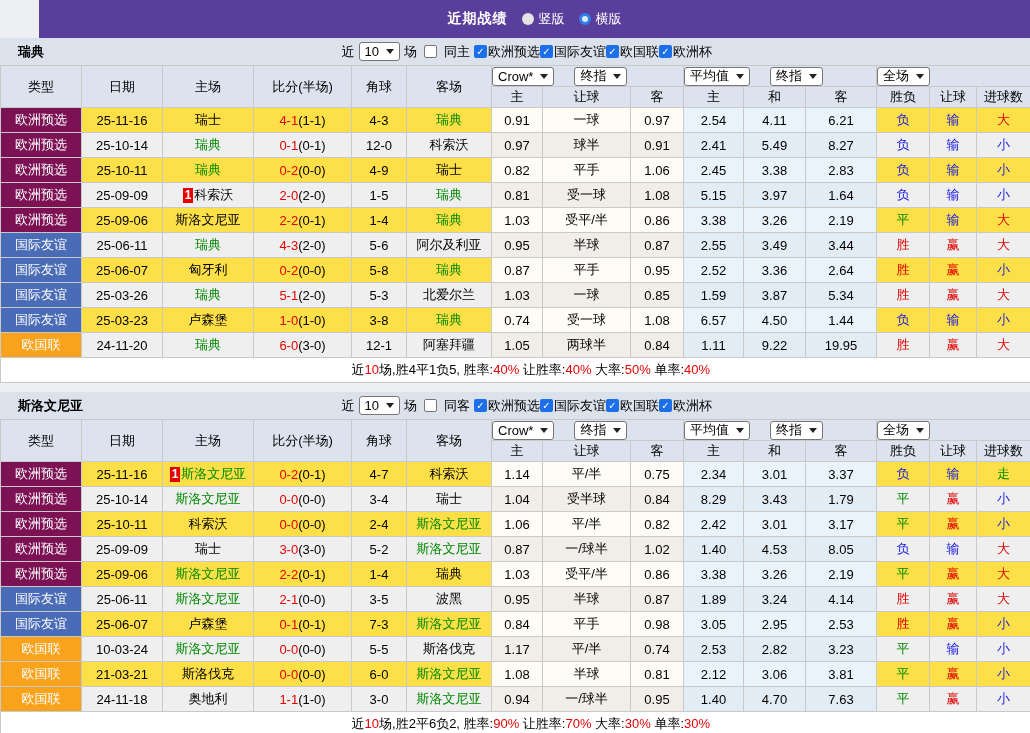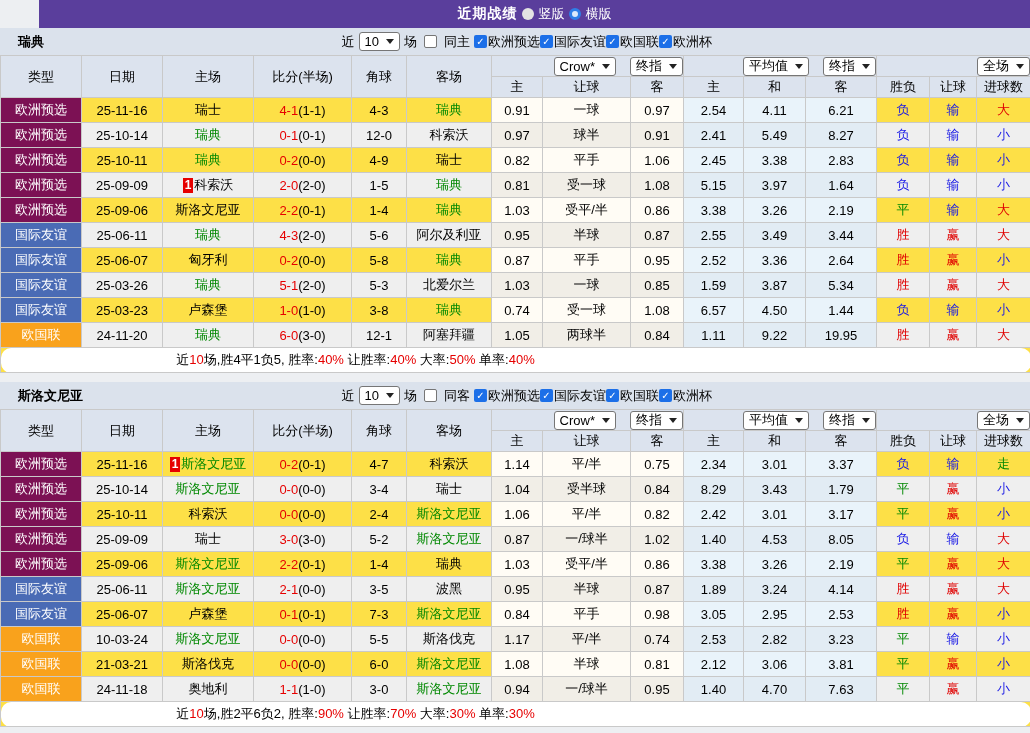--- a/index.html
+++ b/index.html
@@ -5,22 +5,22 @@
   * { box-sizing: border-box; }
   html,body { margin:0; padding:0; }
   body {
     width:1030px; height:733px;
     font-family:"Liberation Sans", sans-serif;
     font-size:13px; color:#000;
     background:#edeff2;
   }
   
   .topbar {
-    height:28px; background:#5a3e9c; color:#fff;
-    display:flex; align-items:center; justify-content:center; gap:4px;margin-left:39px;
+    height:38px; background:#5a3e9c; color:#fff;
+    display:flex; align-items:center; justify-content:center; gap:14px;margin-left:39px;
   }
   .topbar .title { font-weight:bold; font-size:14px; letter-spacing:1px; }
   .radio-item { display:inline-flex; align-items:center; gap:5px; cursor:pointer; }
   .radio { width:12px; height:12px; border-radius:50%; display:inline-block; }
   .radio.filled { background:#e3e3e3; }
   .radio.ring { border:3px solid #2f7fe8; background:#dcebfb; }
   
   .filter-row {
     height:27px; background:#dbe2ec;
     display:flex; align-items:center;
@@ -50,39 +50,39 @@
     border-top:5px solid #222;
   }
   
   table { border-collapse:collapse; table-layout:fixed; width:1030px; background:#fde047; }
   th, td {
     border:1px solid #c9c9c9; text-align:center; padding:0;
     overflow:hidden; white-space:nowrap;
   }
   thead th { background:#dce3ee; font-weight:normal; height:21px; }
   thead .dd-cell { height:21px; }
-  thead .dd-wrap { display:flex; justify-content:flex-end; gap:14px; }
+  thead .dd-wrap { display:flex; justify-content:flex-start; gap:20px; }
   tbody td { height:25px; }
   tbody tr:nth-child(even) td { background:#efefef; }
   tbody td.lb { background:#fffcf5; }
   tbody tr:nth-child(even) td.lb { background:#f1eee7; }
   tbody td.avg { background:#e9f3fa; }
   tbody tr:nth-child(even) td.avg { background:#e2ecf4; }
   td.type { color:#fff; }
   .team-green { color:#008800; }
   .score-red { color:#e60000; }
   .res-red { color:#e00000; }
   .res-green { color:#008800; }
   .res-blue { color:#1a1ae6; }
   .rc {
     display:inline-block; background:#e60000; color:#fff; font-weight:bold;
     font-size:12px; line-height:15px; padding:0 2px; margin-right:1px;
   }
   td.summary-cell {
-    height:25px; padding-right:320px; background:#fff;border-radius:10px;
+    height:25px; text-align:right; padding-right:320px; background:#fff;
   }
   .red { color:#e60000; }
   .gap { height:9px; }
 </style>
 </head>
 <body>
 
 <div class="topbar">
   <span class="title">近期战绩</span>
   <span class="radio-item">

